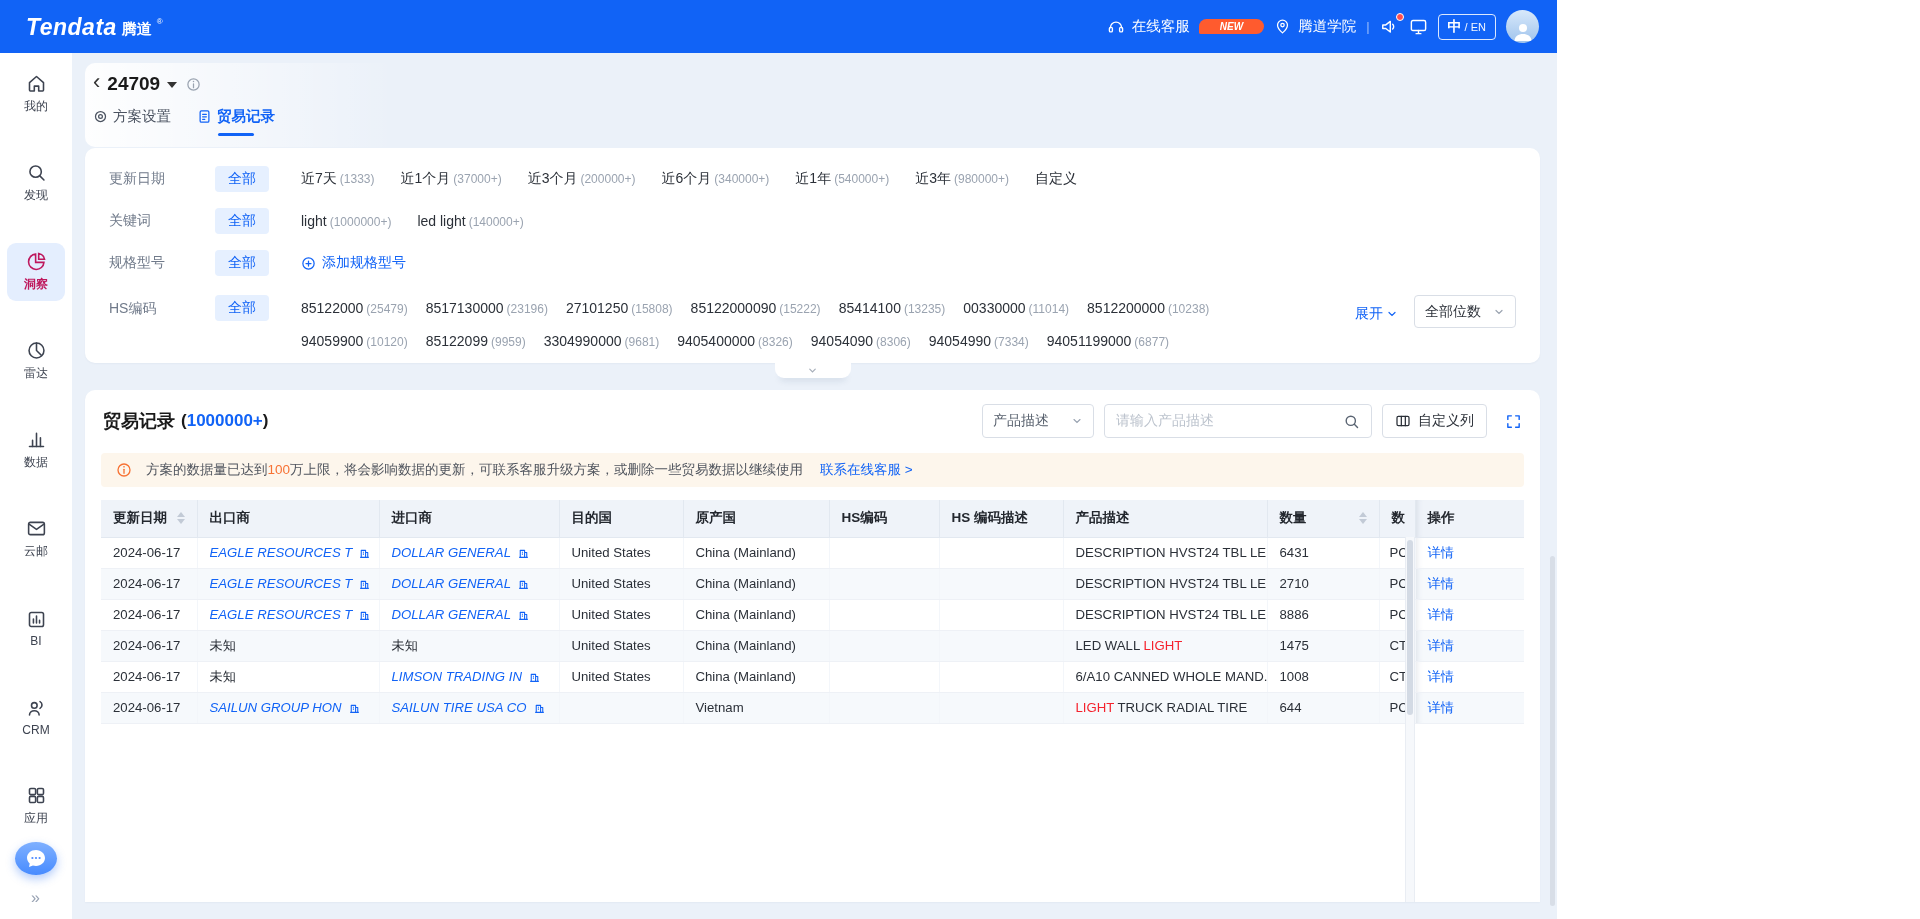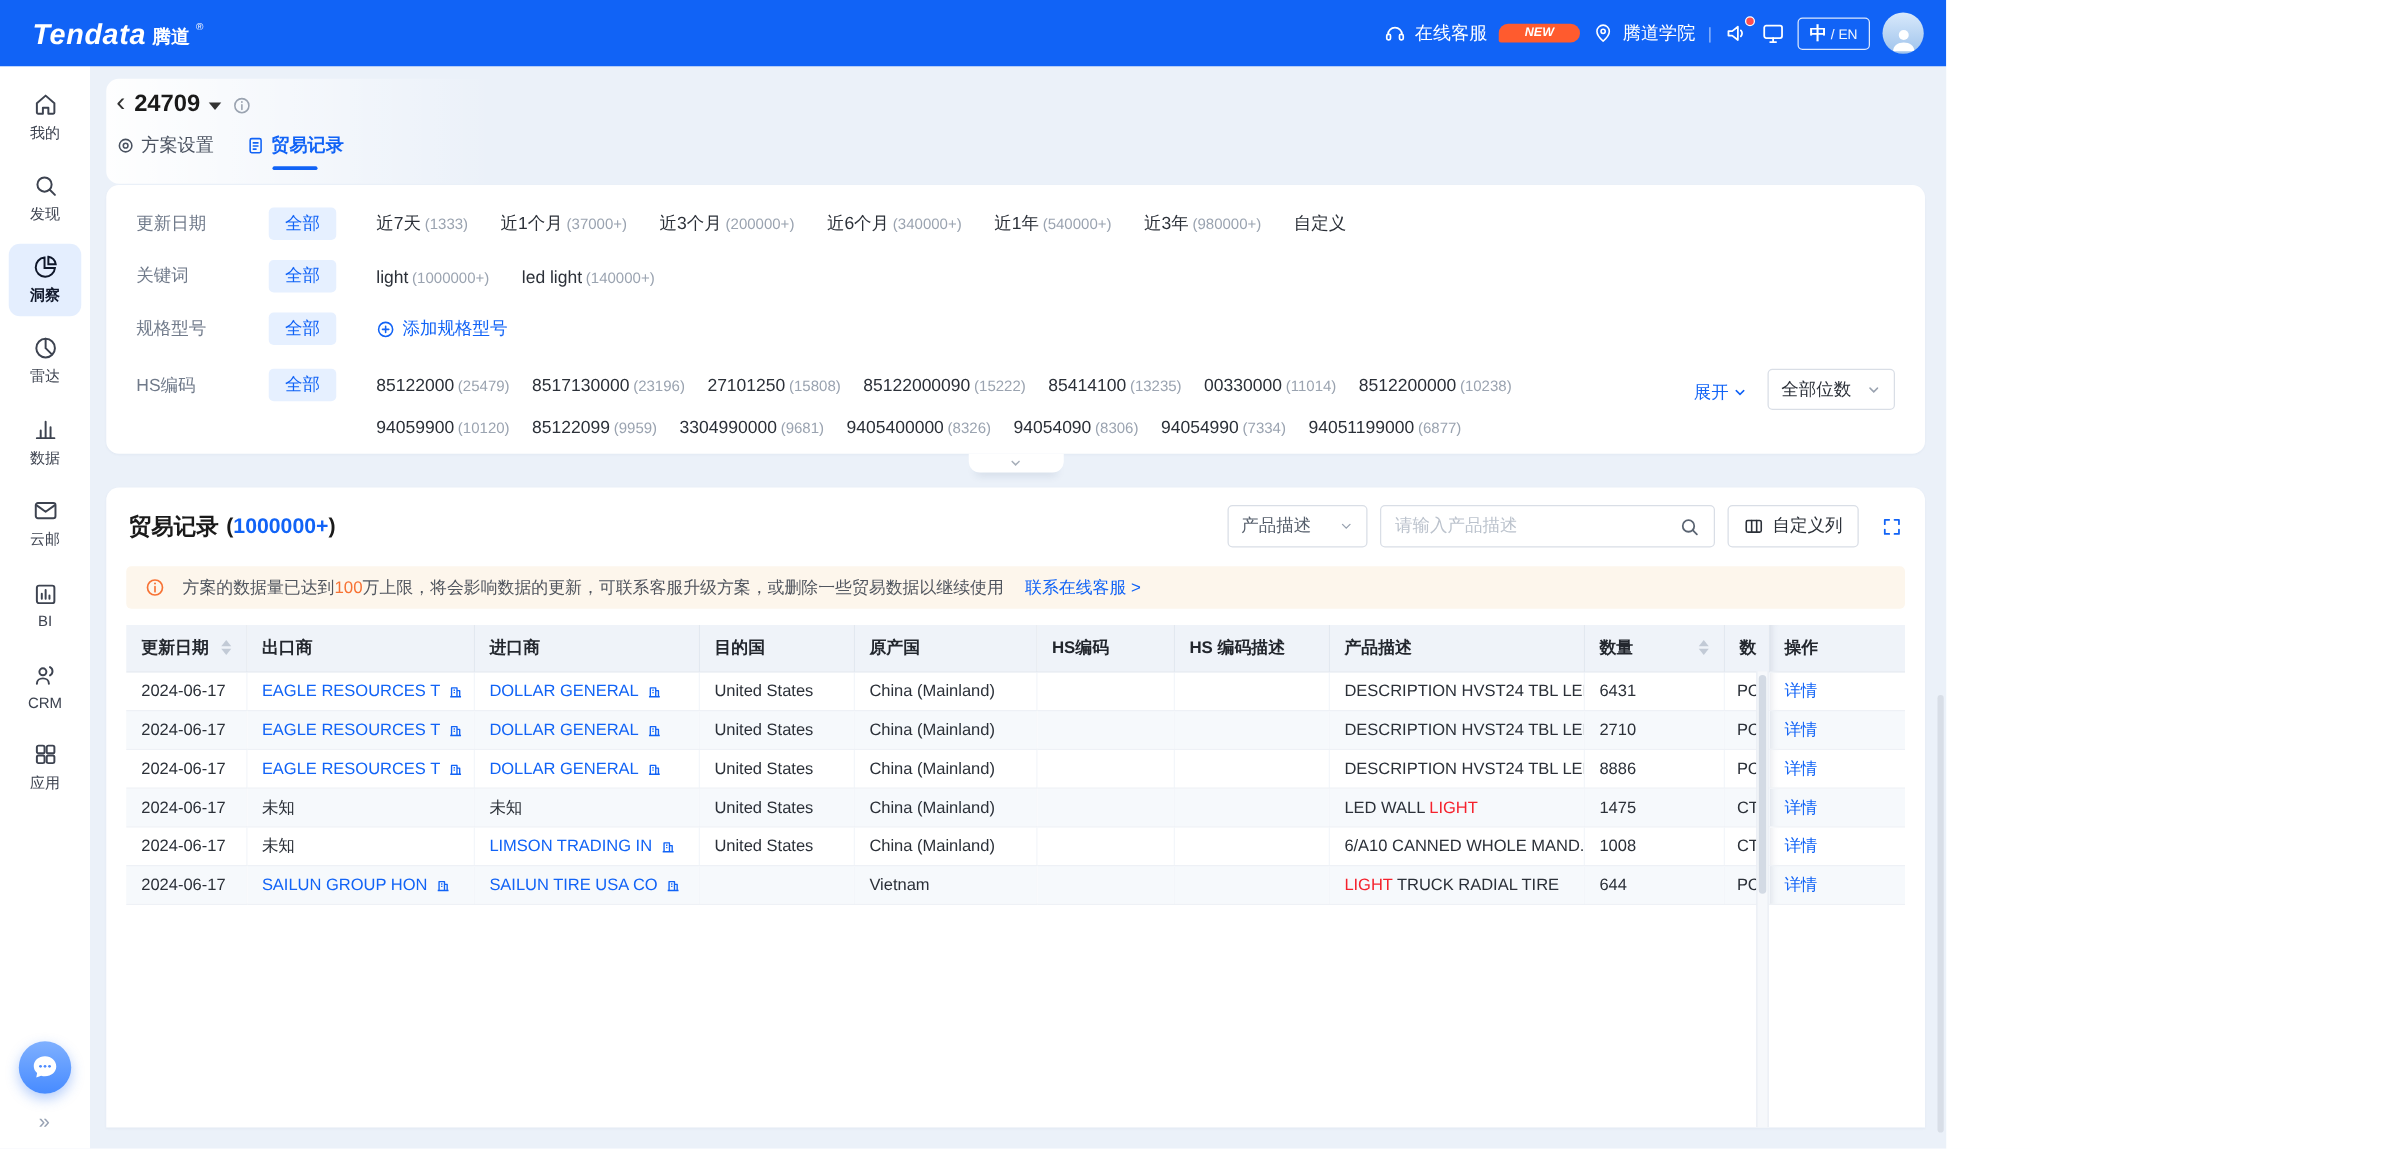--- a/index.html
+++ b/index.html
@@ -19,24 +19,24 @@
 .tb-divider{opacity:.55;font-size:13px;}
 .tb-icon-btn{position:relative;display:flex;cursor:pointer;}
 .red-dot{position:absolute;top:-4px;right:-5px;width:8px;height:8px;border-radius:50%;background:#FF4D4F;border:1px solid #fff;}
 .lang-toggle{border:1px solid rgba(255,255,255,.85);border-radius:4px;padding:3px 9px;display:flex;align-items:baseline;gap:3px;cursor:pointer;}
 .lang-zh{font-size:14px;font-weight:bold;}
 .lang-en{font-size:11px;opacity:.95;}
 .avatar{width:33px;height:33px;border-radius:50%;background:linear-gradient(180deg,#D8E9FB,#9FC3EC);display:flex;align-items:flex-end;justify-content:center;overflow:hidden;cursor:pointer;}
 
 
 .sidebar{position:absolute;left:0;top:53px;width:72px;height:866px;background:#fff;display:flex;flex-direction:column;align-items:center;padding:12px 0 12px;z-index:10;}
-.side-items{display:flex;flex-direction:column;align-items:center;}
+.side-items{display:flex;flex-direction:column;align-items:center;gap:24px;}
 .side-item{width:58px;height:58px;border-radius:9px;display:flex;flex-direction:column;align-items:center;justify-content:center;gap:4px;color:#3D4350;font-size:12px;cursor:pointer;margin-bottom:7px;}
 .side-item svg{width:21px;height:21px;}
-.side-item.active{background:#E4EEFE;color:#0f172a;font-weight:bold;}
+.side-item.active{background:#E4EEFE;color:#be185d;font-weight:bold;}
 .chat-fab{margin-top:auto;width:42px;height:42px;border-radius:50%;background:linear-gradient(180deg,#7FB0FF,#478BFF);display:flex;align-items:center;justify-content:center;box-shadow:0 4px 10px rgba(38,110,240,.35);cursor:pointer;}
 .collapse{margin-top:14px;color:#98A2B3;font-size:16px;letter-spacing:1px;cursor:pointer;}
 
 
 .main{position:absolute;left:72px;top:53px;width:1485px;height:866px;padding:8px 17px 0 13px;}
 
 
 .page-header{position:relative;display:flex;padding:12px 8px 0;}
 .page-header::before{content:"";position:absolute;left:0;top:2px;width:310px;height:84px;background:linear-gradient(90deg,rgba(255,255,255,.95),rgba(255,255,255,0));border-radius:10px;}
 .ph-left{position:relative;width:305px;flex-shrink:0;}
@@ -105,21 +105,21 @@
 th{height:37px;background:#EFF3F9;font-size:13.5px;color:#23272E;font-weight:bold;text-align:left;padding:0 12px;border-right:1px solid #E2E8F0;border-bottom:1px solid #E2E8F0;white-space:nowrap;overflow:hidden;}
 th:last-child{border-right:none;}
 td{height:31px;font-size:13.2px;color:#2B3038;padding:0 12px;border-bottom:1px solid #EEF1F6;border-right:1px solid #F3F6FA;white-space:nowrap;overflow:hidden;background:#fff;}
 td:last-child{border-right:none;}
 tbody tr:nth-child(even) td{background:#F6F9FC;}
 .th-sort{display:flex;align-items:center;justify-content:space-between;}
 .sorter{display:flex;flex-direction:column;gap:2px;cursor:pointer;}
 .sorter i{display:block;width:0;height:0;border-left:4px solid transparent;border-right:4px solid transparent;}
 .sorter .up{border-bottom:5px solid #C2CAD6;}
 .sorter .down{border-top:5px solid #C2CAD6;}
-td.link-cell{color:#1163F6;cursor:pointer;}
+td.link-cell{color:#1163F6;cursor:pointer;font-style:italic;}
 .company-icon{margin-left:6px;vertical-align:-2px;color:#1163F6;}
 td .red{color:#F5222D;}
 td.unit-cell{padding:0 10px;}
 td.action-cell{color:#1163F6;cursor:pointer;}
 th.action-th,td.action-cell{border-left:1px solid #E6EBF2;box-shadow:inset 7px 0 7px -7px rgba(60,80,110,.18);}
 .tbl-vscroll{position:absolute;top:37px;bottom:0;right:109px;width:10px;background:#F6F8FB;border-left:1px solid #E9EDF3;border-right:1px solid #E9EDF3;}
 .tbl-vscroll .thumb{width:6px;margin:3px auto 0;height:175px;border-radius:3px;background:#D3DAE4;}
 .page-scrollbar{position:absolute;right:2px;top:556px;width:5px;height:350px;border-radius:3px;background:#D8DEE7;z-index:30;}
 </style>
 </head>

